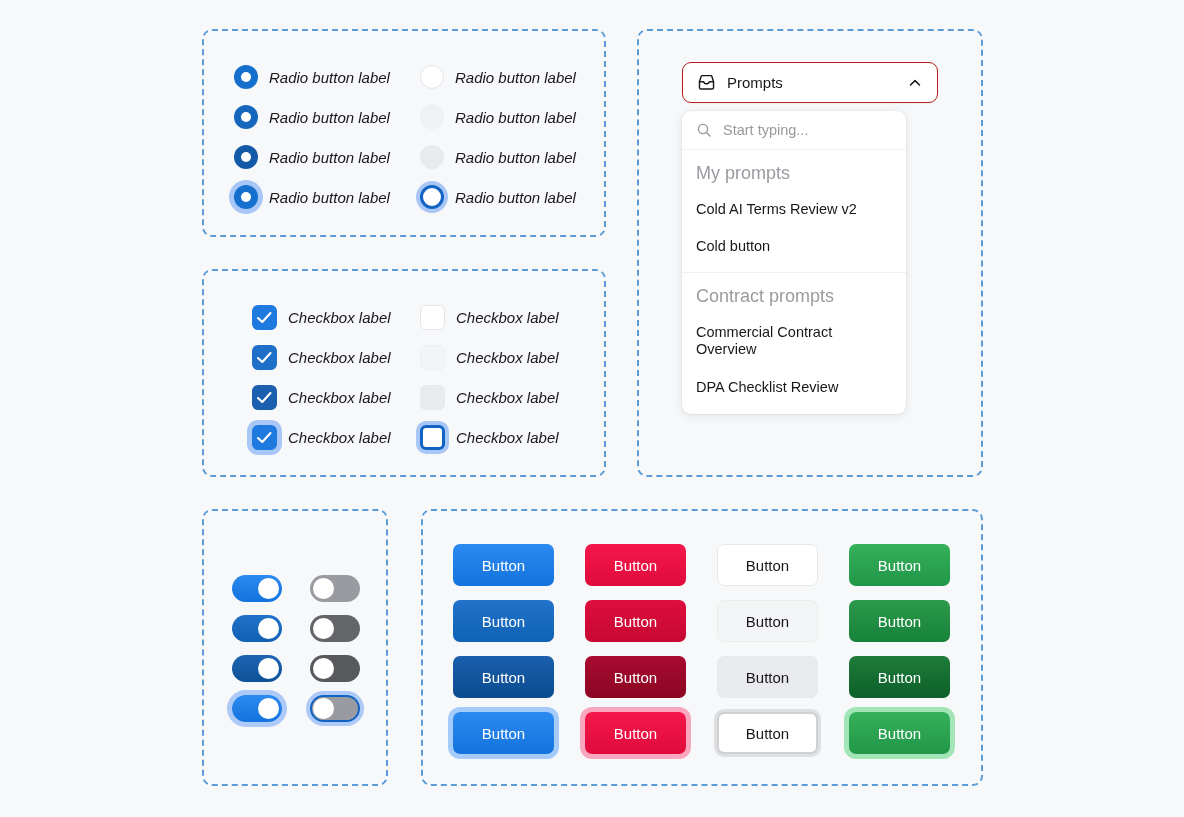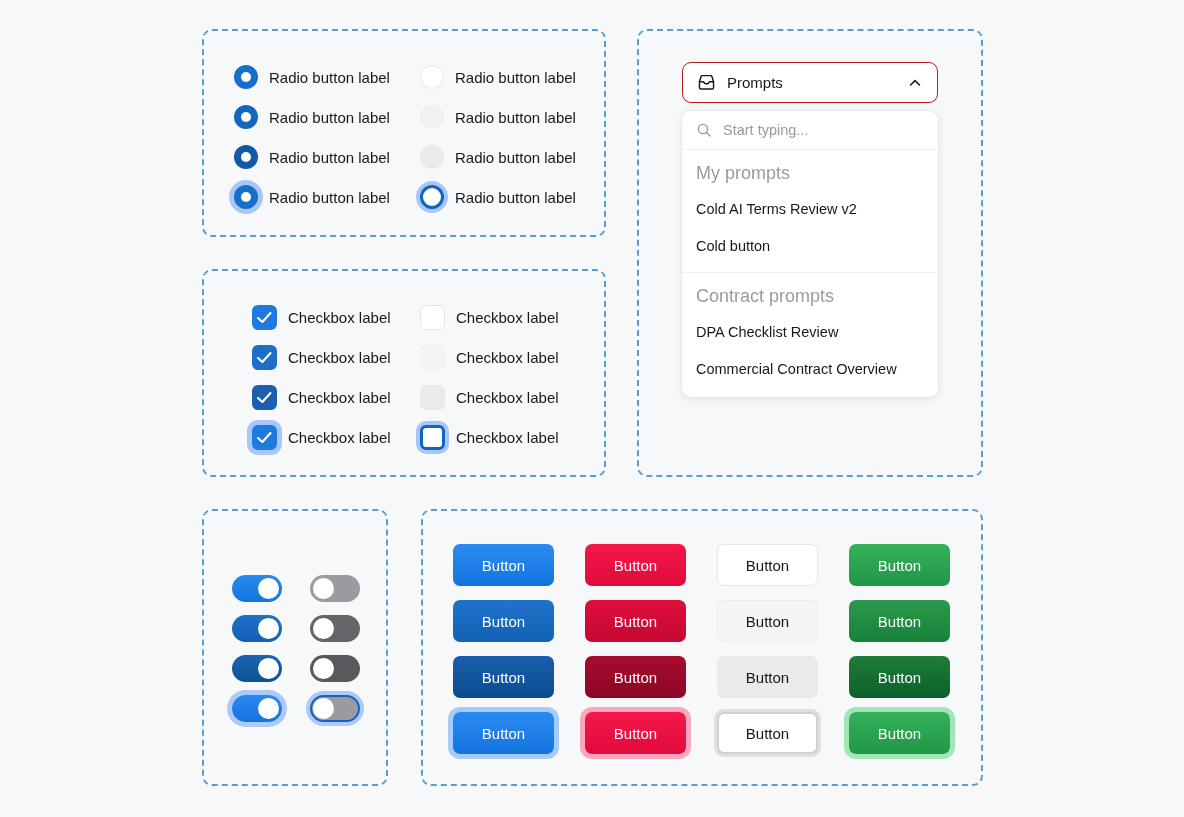--- a/index.html
+++ b/index.html
@@ -35,20 +35,21 @@
   .opt-row {
     position: absolute;
     display: flex;
     align-items: center;
   }
   .opt-label {
     font-size: 15px;
     color: #18181b;
     line-height: 1;
     white-space: nowrap;
+    font-style: italic;
   }
 
   
   .radio {
     width: 24px;
     height: 24px;
     border-radius: 50%;
     box-sizing: border-box;
     flex: 0 0 auto;
     margin-right: 11px;
@@ -182,21 +183,21 @@
   #prompts-trigger .tri-label {
     font-size: 15px;
     color: #18181b;
     margin-left: 11px;
     flex: 1;
   }
   #prompts-panel {
     position: absolute;
     left: 682px;
     top: 111px;
-    width: 256px;
+    width: 224px;
     background: #ffffff;
     border-radius: 9px;
     box-shadow: 0 2px 10px rgba(16,24,40,.09), 0 0 0 1px rgba(16,24,40,.03);
     overflow: hidden;
     padding-bottom: 8px;
   }
   #search-row {
     height: 39px;
     display: flex;
     align-items: center;
@@ -389,15 +390,15 @@
     <span class="ph">Start typing...</span>
   </div>
 
   <div class="group-head">My prompts</div>
   <div class="prompt-item">Cold AI Terms Review v2</div>
   <div class="prompt-item">Cold button</div>
 
   <div class="divider"></div>
 
   <div class="group-head">Contract prompts</div>
+  <div class="prompt-item">Commercial Contract Overview</div>
   <div class="prompt-item">DPA Checklist Review</div>
-  <div class="prompt-item">Commercial Contract Overview</div>
 </div>
 
 </body></html>

